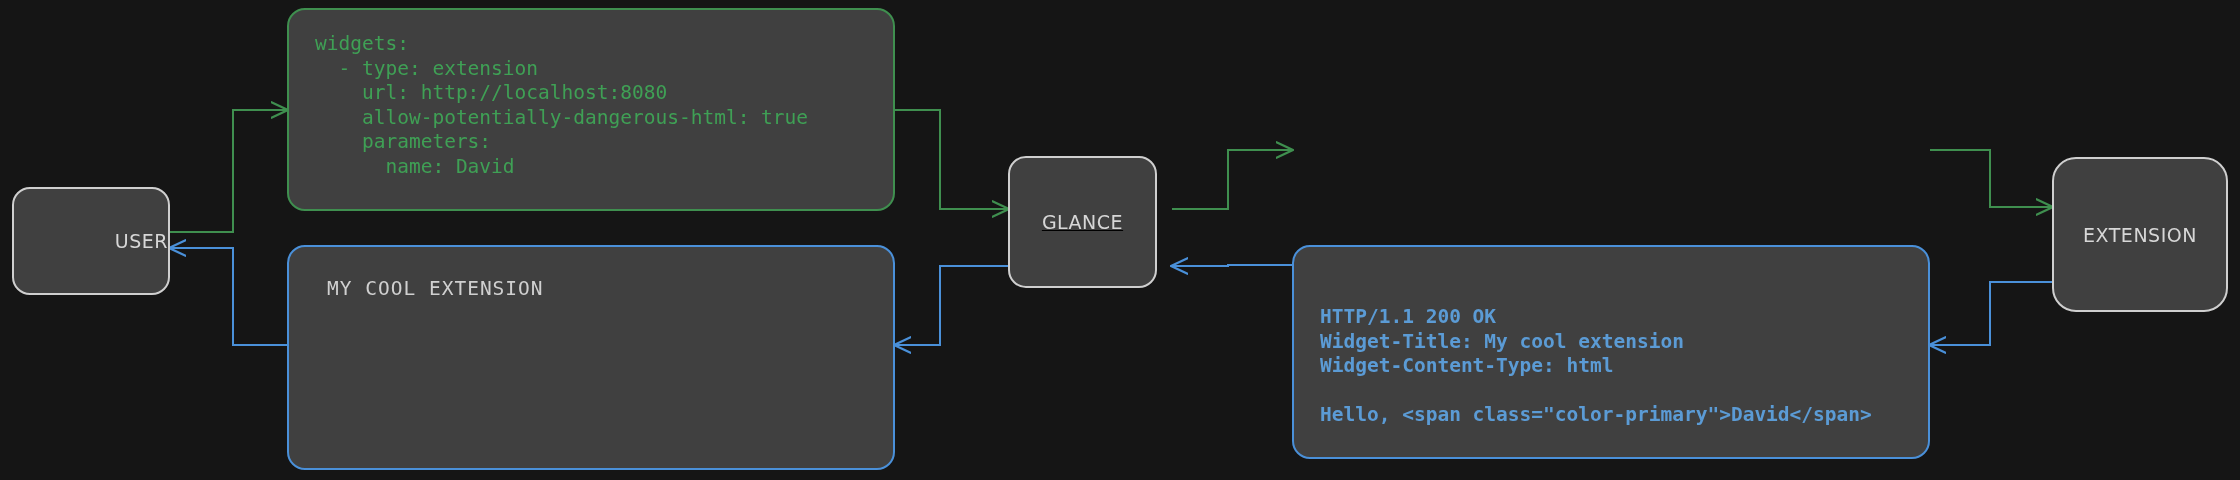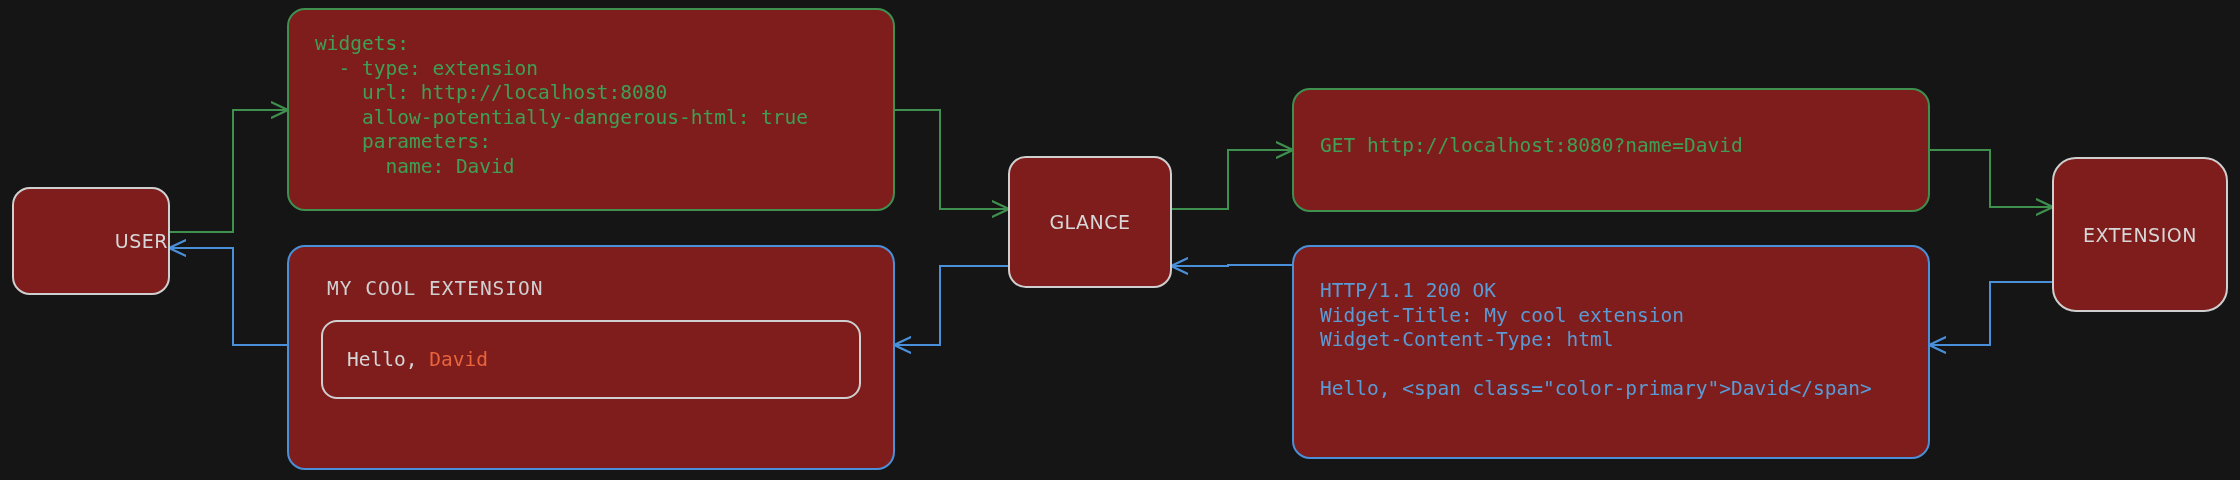--- a/index.html
+++ b/index.html
@@ -19,21 +19,21 @@
     position: absolute;
     inset: 0;
     width: 2240px;
     height: 480px;
     pointer-events: none;
   }
   .node {
     position: absolute;
     box-sizing: border-box;
     border-radius: 18px;
-    background: #7f1d1d;
+    background: #404040;
   }
   .actor {
     border: 2px solid #cfcfcf;
     display: flex;
     align-items: center;
     justify-content: center;
   }
   .actor-label {
     font-family: "DejaVu Sans", sans-serif;
     font-size: 19px;
@@ -120,40 +120,34 @@
 
   <div class="node codebox" style="left:287px; top:8px; width:608px; height:203px;">
     <pre class="code">widgets:
   - type: extension
     url: http://localhost:8080
     allow-potentially-dangerous-html: true
     parameters:
       name: David</pre>
   </div>
 
-  <div class="node actor" style="left:1008px; top:156px; width:164px; height:132px;">
+  <div class="node actor" style="left:1008px; top:156px; width:149px; height:132px;text-decoration:underline;">
     <span class="actor-label">GLANCE</span>
   </div>
 
-  <div class="node codebox" style="left:1292px; top:88px; width:638px; height:124px;">
-    <pre class="code" style="margin-top:22px;">GET http://localhost:8080?name=David</pre>
-  </div>
 
   <div class="node actor" style="left:2052px; top:157px; width:176px; height:155px;border-radius:24px;">
     <span class="actor-label">EXTENSION</span>
   </div>
 
   <div class="node codebox blue" style="left:1292px; top:245px; width:638px; height:214px;">
-    <pre class="code blue" style="margin-top:10px;">HTTP/1.1 200 OK
+    <pre class="code blue" style="margin-top:36px;font-weight:bold;">HTTP/1.1 200 OK
 Widget-Title: My cool extension
 Widget-Content-Type: html
 
 Hello, &lt;span class="color-primary"&gt;David&lt;/span&gt;</pre>
   </div>
 
   <div class="node codebox blue" style="left:287px; top:245px; width:608px; height:225px; padding:30px 26px;">
     <p class="widget-title">MY COOL EXTENSION</p>
-    <div class="widget-card">
-      <p class="widget-body"><span>Hello, </span><span class="accent">David</span></p>
-    </div>
   </div>
 
 </div>
 
 </body></html>

